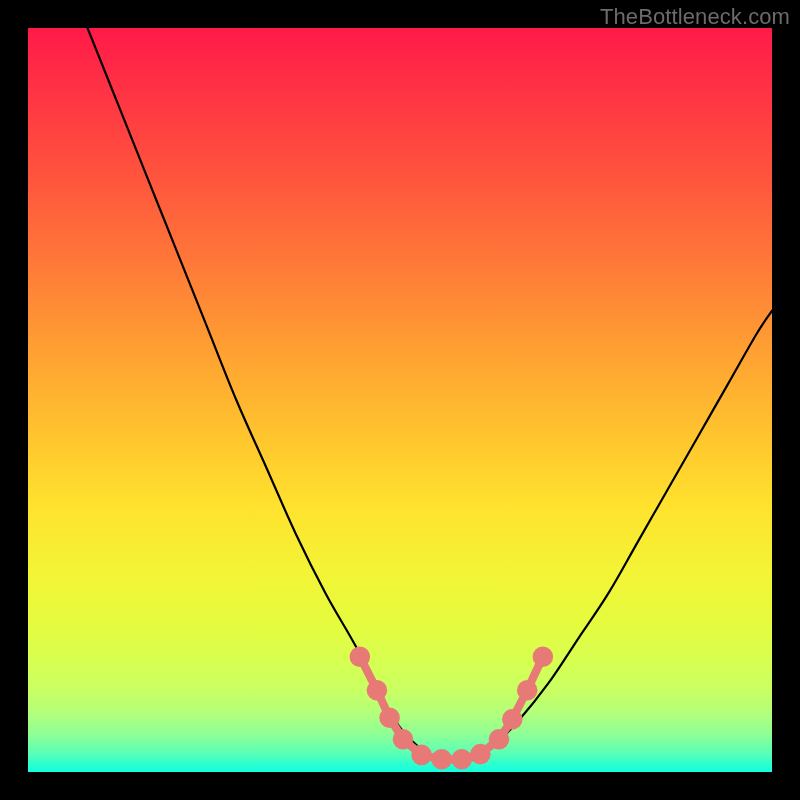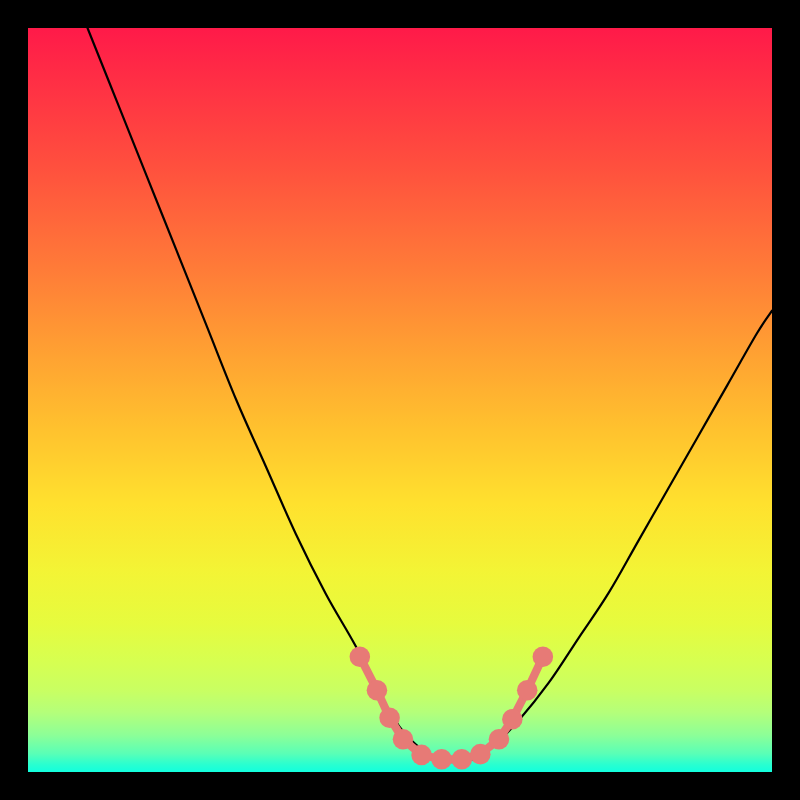--- a/index.html
+++ b/index.html
@@ -95,13 +95,14 @@
           <circle cx="413.66400000000004" cy="731.352" r="10.27" fill="#e77a76"></circle>
           <circle cx="433.75199999999995" cy="731.352" r="10.27" fill="#e77a76"></circle>
           <circle cx="452.352" cy="726.144" r="10.27" fill="#e77a76"></circle>
           <circle cx="470.952" cy="711.264" r="10.27" fill="#e77a76"></circle>
           <circle cx="484.34399999999994" cy="691.176" r="10.27" fill="#e77a76"></circle>
           <circle cx="499.22399999999993" cy="662.16" r="10.27" fill="#e77a76"></circle>
           <circle cx="514.8480000000001" cy="628.6800000000001" r="10.27" fill="#e77a76"></circle>
         </g>
     </svg>
   </div>
+  <div class="watermark">TheBottleneck.com</div>
 </div>
 
 </body></html>

